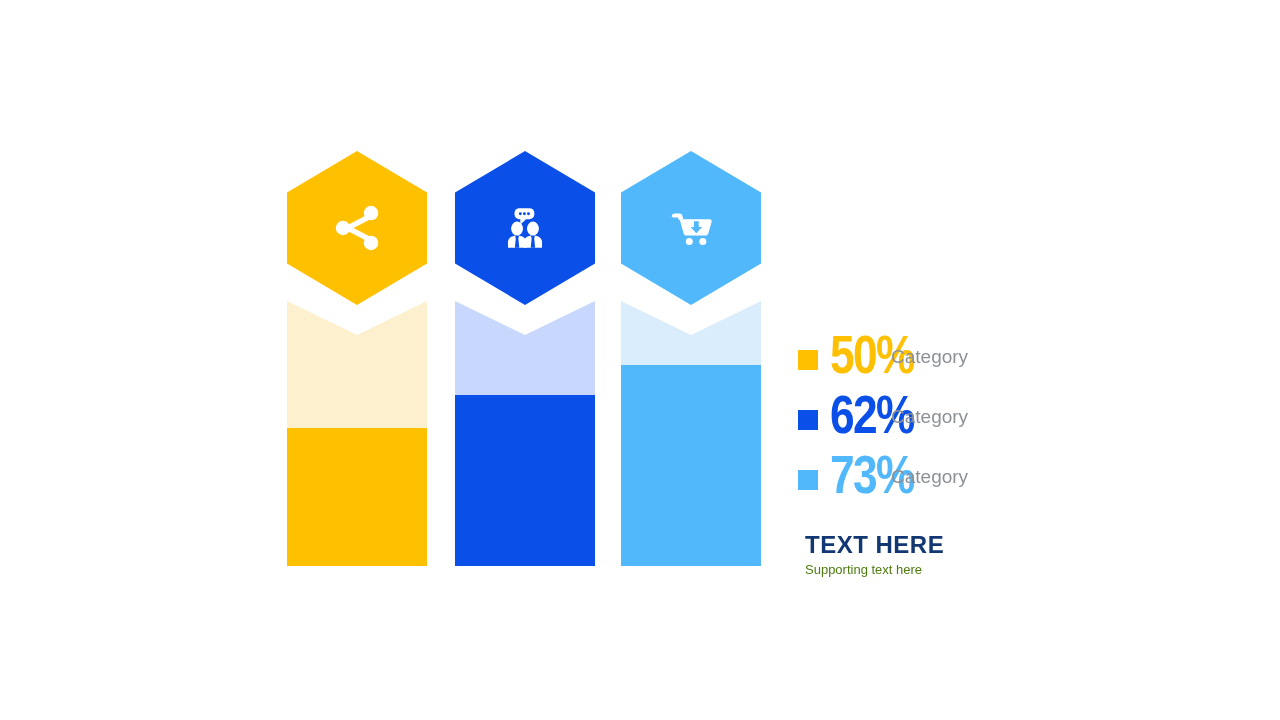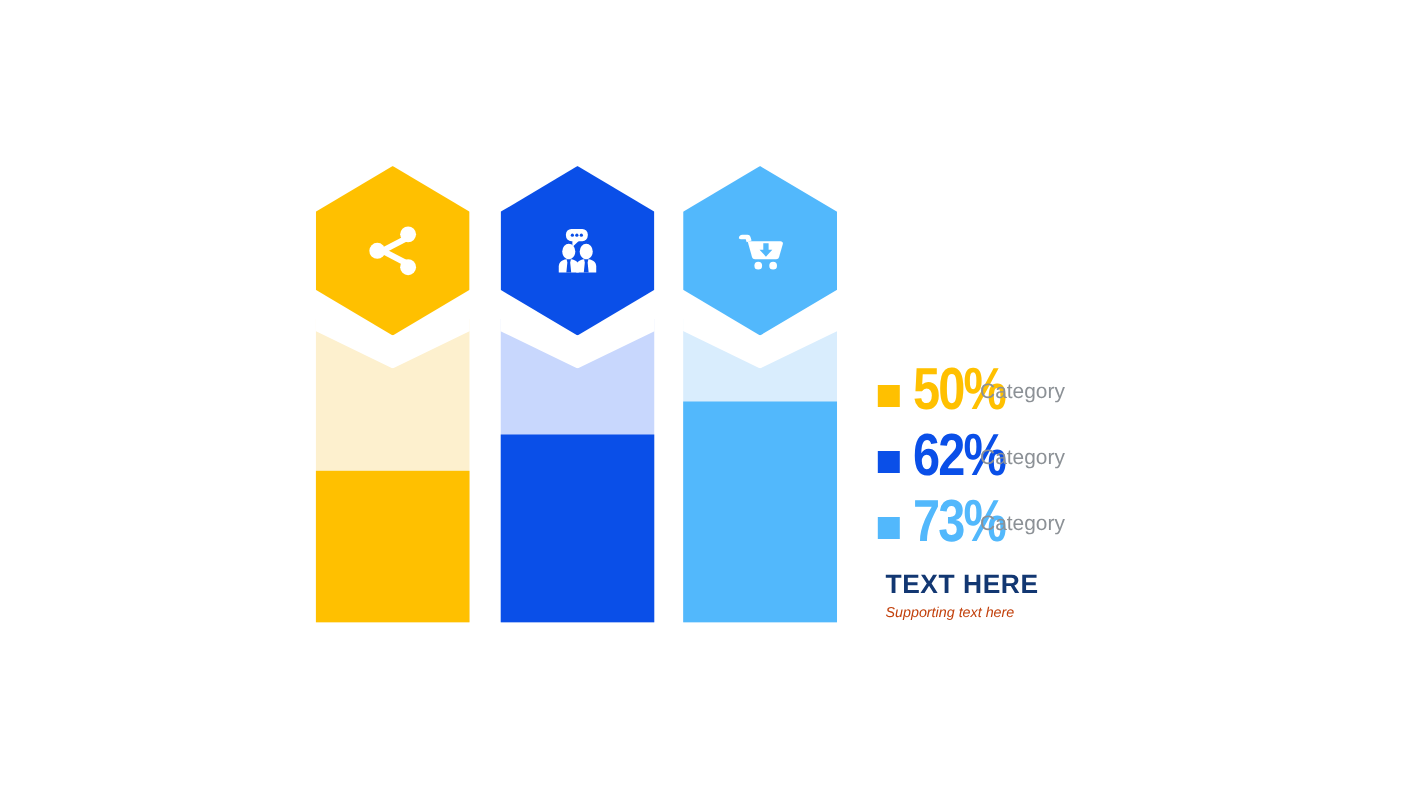--- a/index.html
+++ b/index.html
@@ -124,20 +124,21 @@
     top: 518px;
     width: 300px;
   }
 
   #footer-title {
     font-size: 24px;
     font-weight: bold;
     color: #123772;
     letter-spacing: 0.5px;
     line-height: 28px;
+    margin-top: 13px;
   }
 
   #footer-sub {
     font-size: 13px;
     color: #1f4b9b;
     line-height: 18px;
     margin-top: 2px;
   }
 </style>
 </head>
@@ -237,16 +238,16 @@
 
     <div class="legend-row">
       <div class="swatch" id="sw-3" style="background: rgb(82, 184, 252);"></div>
       <div class="pct" id="pct-3" style="color: rgb(82, 184, 252);">73%</div>
       <div class="cat">Category</div>
     </div>
   </div>
 
   <div id="footer-block">
     <div id="footer-title" style="color: rgb(18, 55, 114);">TEXT HERE</div>
-    <div id="footer-sub" style="color: #c2410c; font-style: italic;">Supporting  text here</div>
+    <div id="footer-sub" style="color: #4d7c0f;">Supporting  text here</div>
   </div>
 
 </div>
 
 </body></html>

